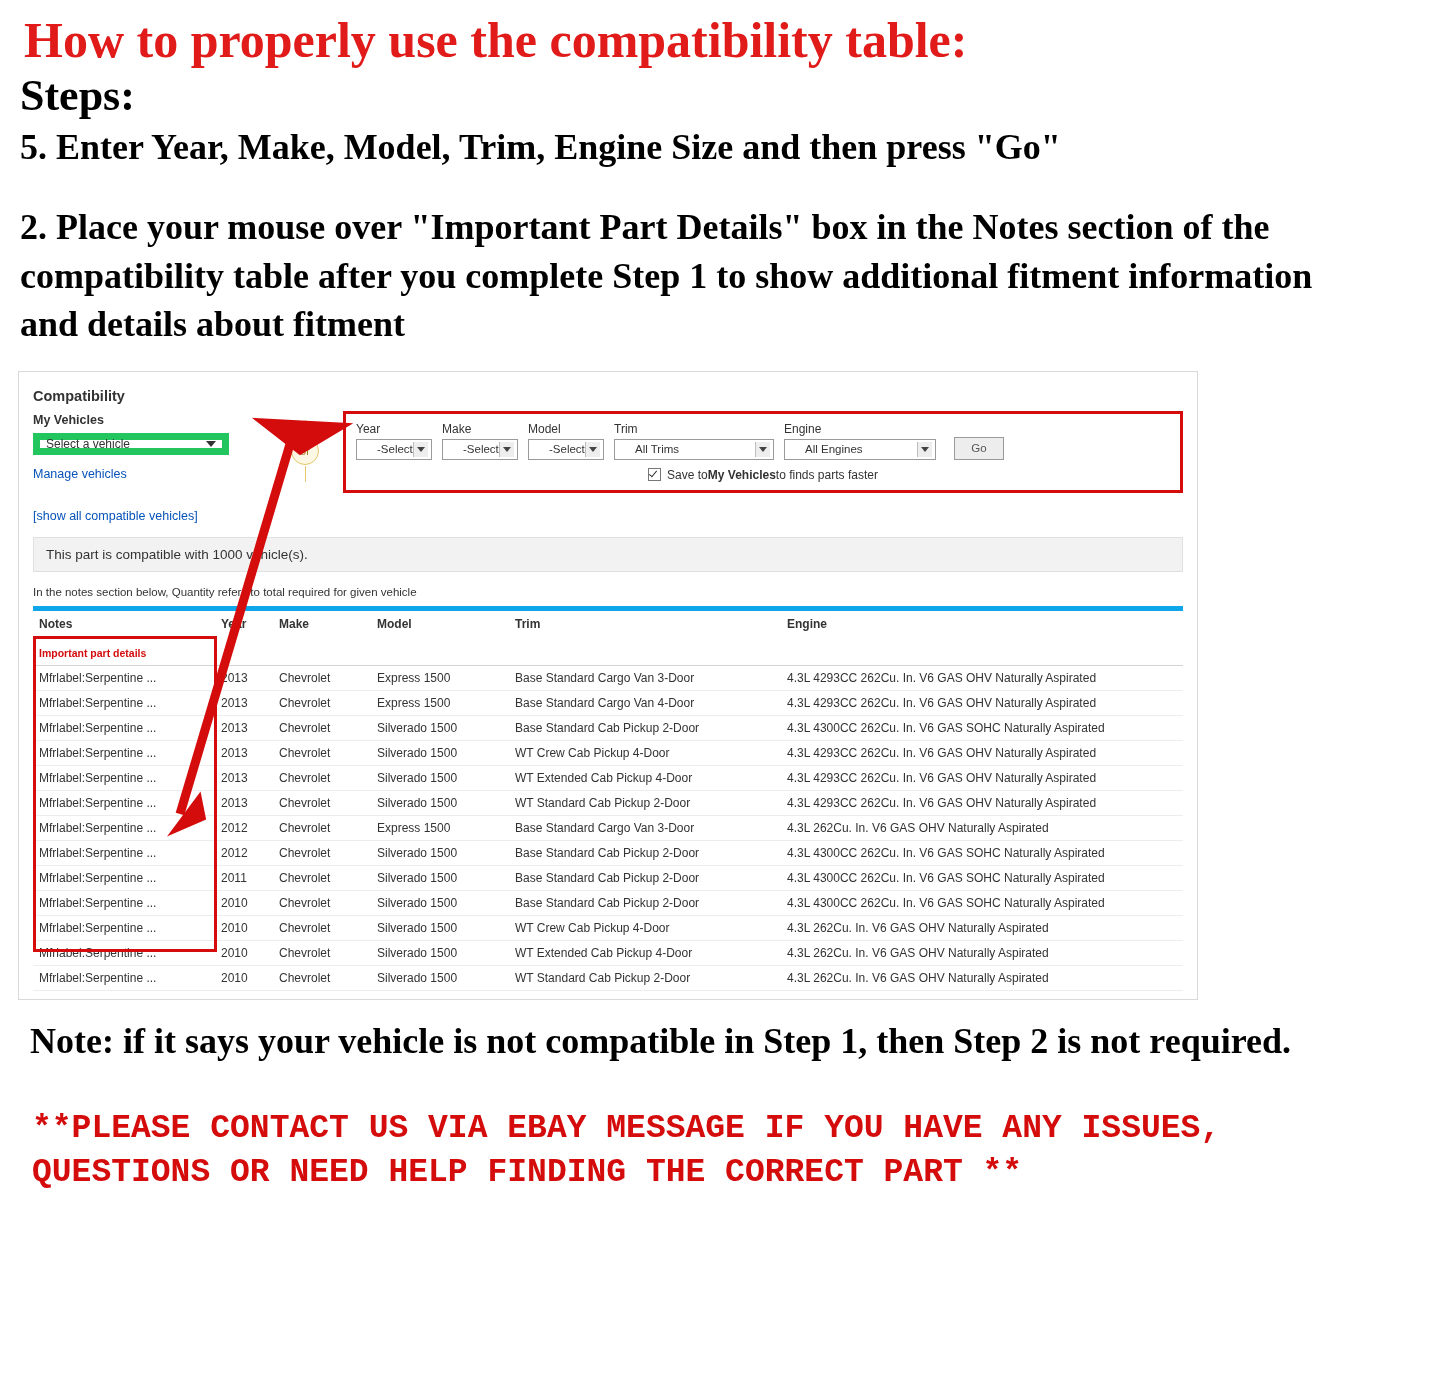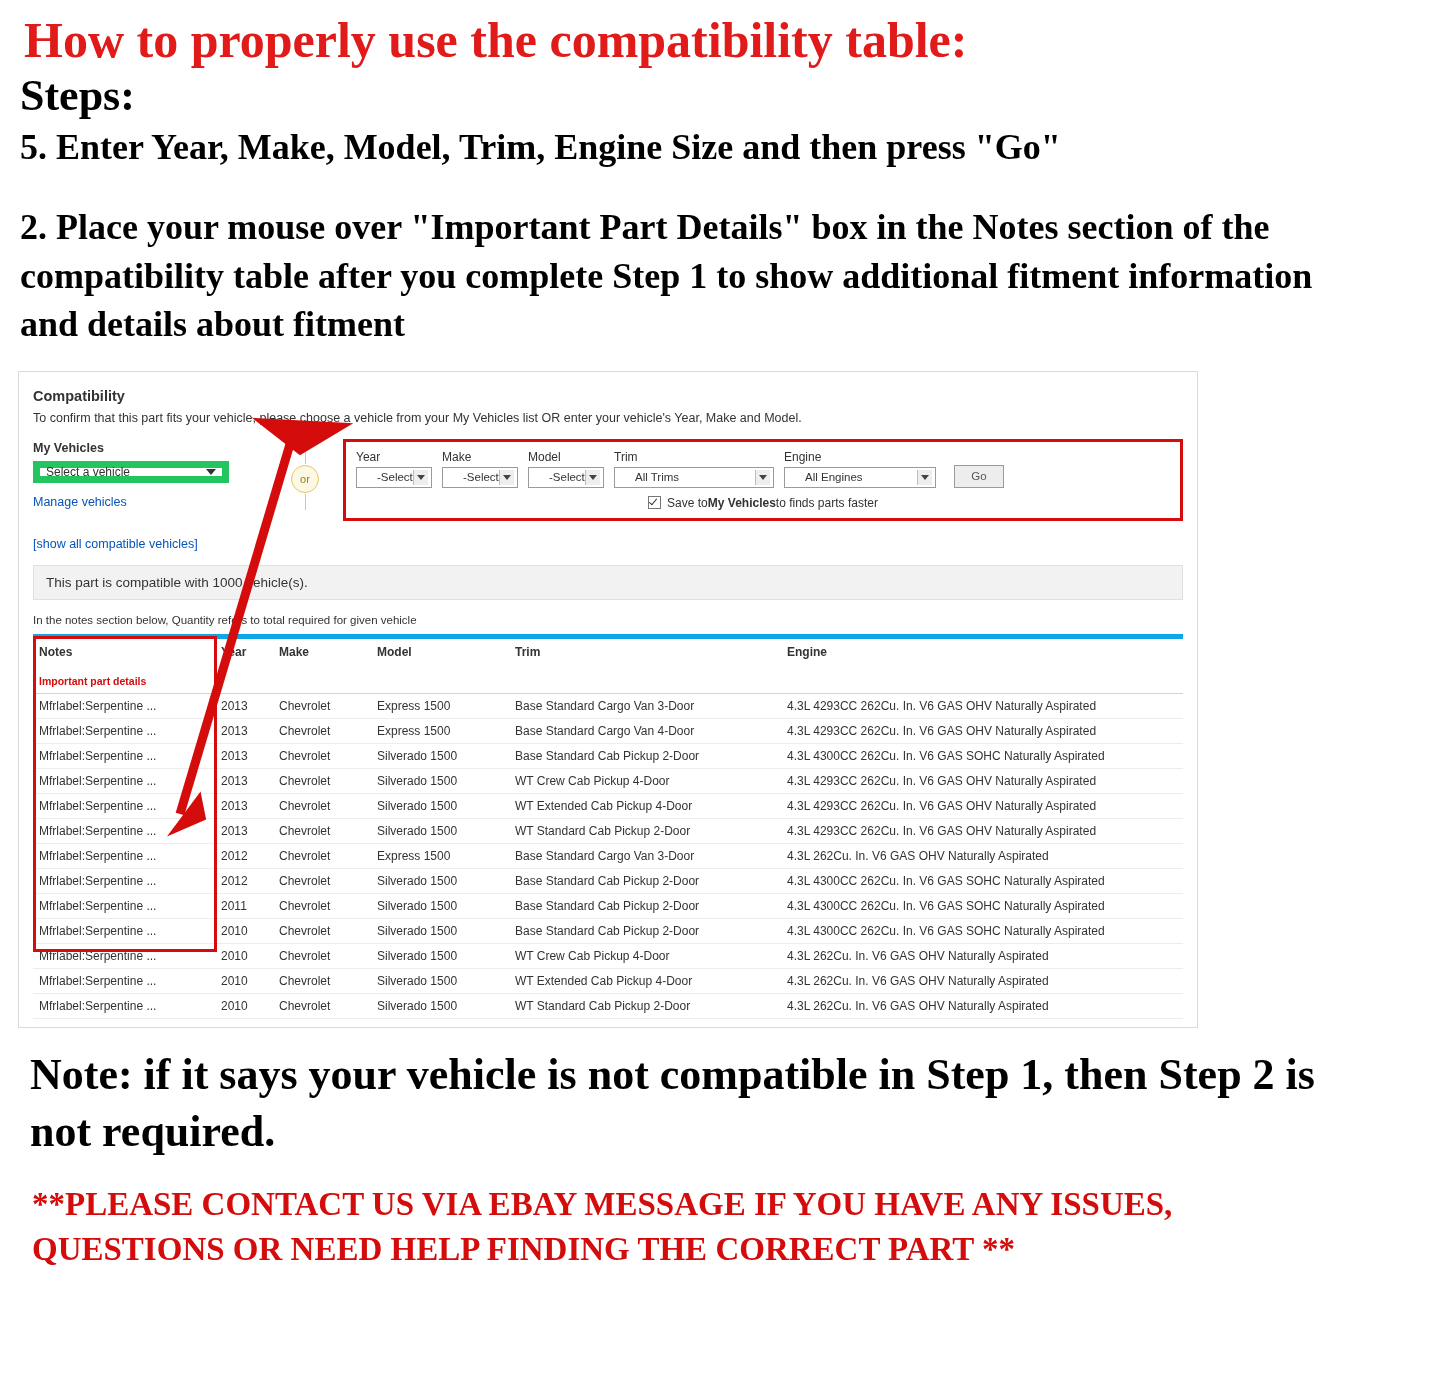--- a/index.html
+++ b/index.html
@@ -305,49 +305,48 @@
   .arrow-svg {
     position: absolute;
     left: 0;
     top: 0;
     pointer-events: none;
   }
 
   .note-line {
     font-family: "Liberation Serif", serif;
     font-weight: bold;
-    font-size: 44px;
+    font-size: 36px;
     line-height: 1.3;
     margin: 18px 0 0 30px;
     max-width: 1340px;
   }
   .contact {
-    font-family: Liberation Serif, serif;
+    font-family: Liberation Mono, monospace;
     font-weight: bold;
     color: #d40c0c;
     font-size: 33px;
     line-height: 1.35;
-    margin: 22px 0 0 32px;
+    margin: 42px 0 0 32px;
     max-width: 1310px;
   }
 </style>
 </head>
 <body>
 
 <div class="page">
 
   <div class="headline">How to properly use the compatibility table:</div>
   <div class="steps-word">Steps:</div>
   <div class="step-line">5. Enter Year, Make, Model, Trim, Engine Size and then press "Go"</div>
   <div class="step2">2. Place your mouse over "Important Part Details" box in the Notes section of the compatibility table after you complete Step 1 to show additional fitment information and details about fitment</div>
 
   <div class="screenshot">
 
     <div class="compat-title">Compatibility</div>
-    <div class="compat-sub">To confirm that this part fits your vehicle, please choose a vehicle from your My Vehicles list OR enter your vehicle's Year, Make and Model.</div>
 
     <div class="chooser">
 
       <div class="myveh">
         <div class="myveh-label">My Vehicles</div>
         <div class="select-box">
           <span>Select a vehicle</span>
           <span class="caret"></span>
         </div>
         <a class="link" href="#">Manage vehicles</a>

